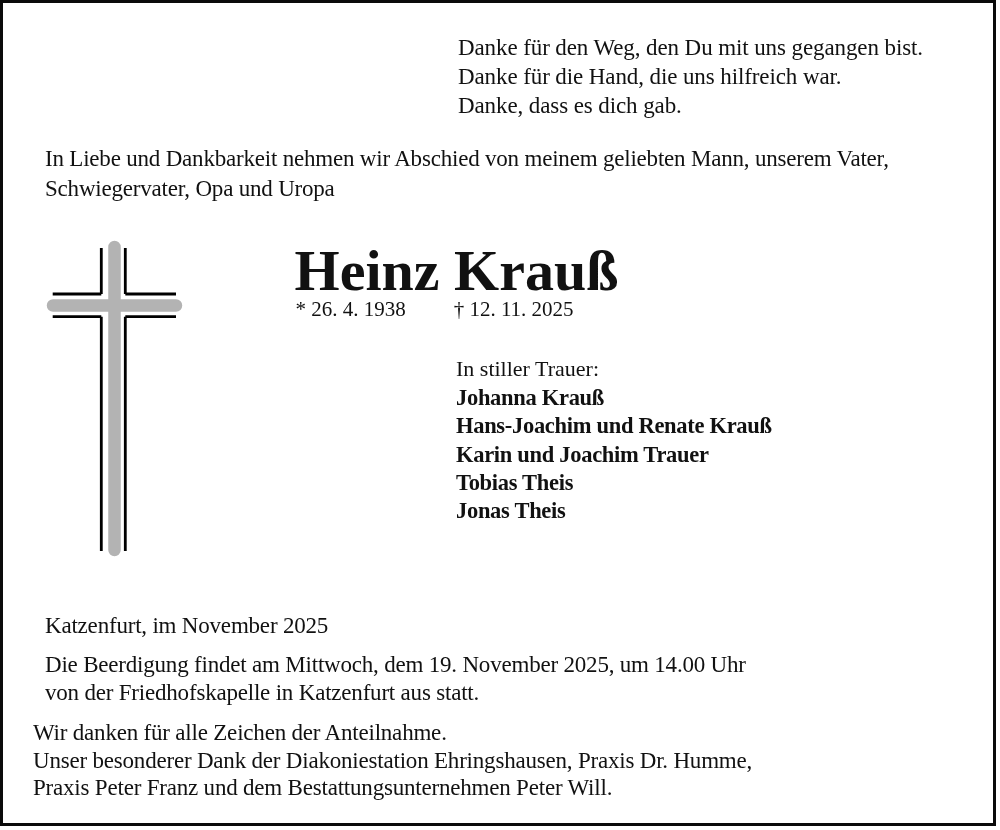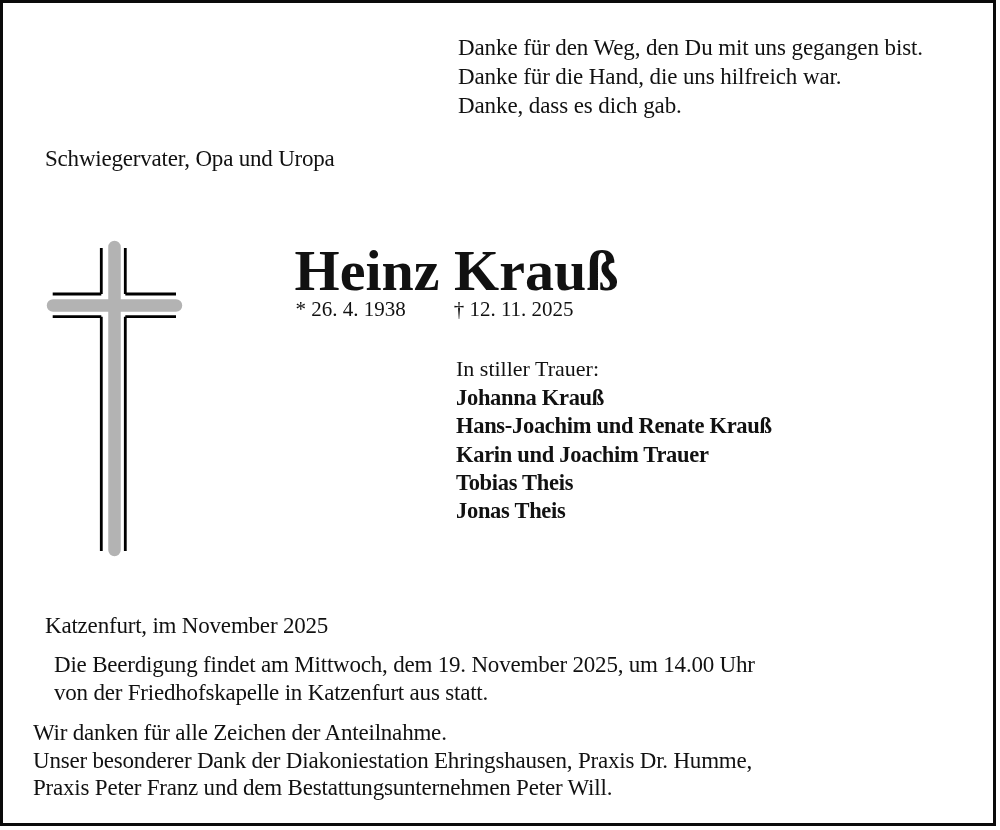--- a/index.html
+++ b/index.html
@@ -77,41 +77,41 @@
     font-size: 23px; line-height: 1;
     letter-spacing: -0.2px;
     white-space: nowrap;
     margin-top: 19px;
   }
   .funeral {
     left: 45px; top: 651px;
     font-size: 23px; line-height: 27.5px;
     letter-spacing: -0.2px;
     white-space: nowrap;
-    margin-left: 9px;
   }
   .acknowledgement {
     left: 33px; top: 719px;
     font-size: 23px; line-height: 27.5px;
     letter-spacing: -0.2px;
     white-space: nowrap;
   }
 </style>
 </head>
 <body>
 
 <div class="frame"></div>
 
 <div class="abs epigraph">
   <div>Danke für den Weg, den Du mit uns gegangen bist.</div>
   <div>Danke für die Hand, die uns hilfreich war.</div>
   <div>Danke, dass es dich gab.</div>
 </div>
 
 <div class="abs intro">
+  <div>In Liebe und Dankbarkeit nehmen wir Abschied von meinem geliebten Mann, unserem Vater,</div>
   <div>Schwiegervater, Opa und Uropa</div>
 </div>
 
 <div class="abs cross-wrap">
   <svg width="150" height="324" viewBox="0 0 150 324">
     <path d="M12.7 58 H61.3 M85.3 58 H136 M12.7 80.7 H61.3 M85.3 80.7 H136 M61.3 12 V58 M85.3 12 V58 M61.3 80.7 V315 M85.3 80.7 V315" fill="none" stroke-width="2.8" stroke="#000000"></path>
     <path d="M74.5 11 V314 M13 69.5 H136" fill="none" stroke-width="12.5" stroke-linecap="round" stroke="#b3b3b3"></path>
   </svg>
 </div>
 

